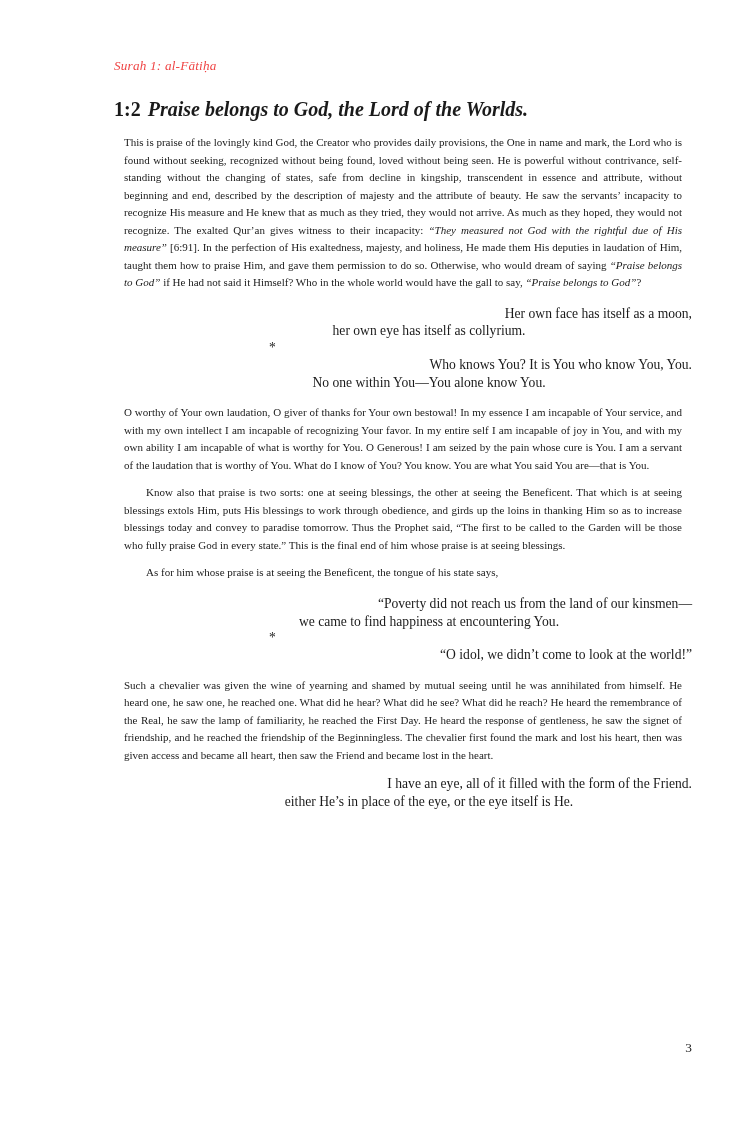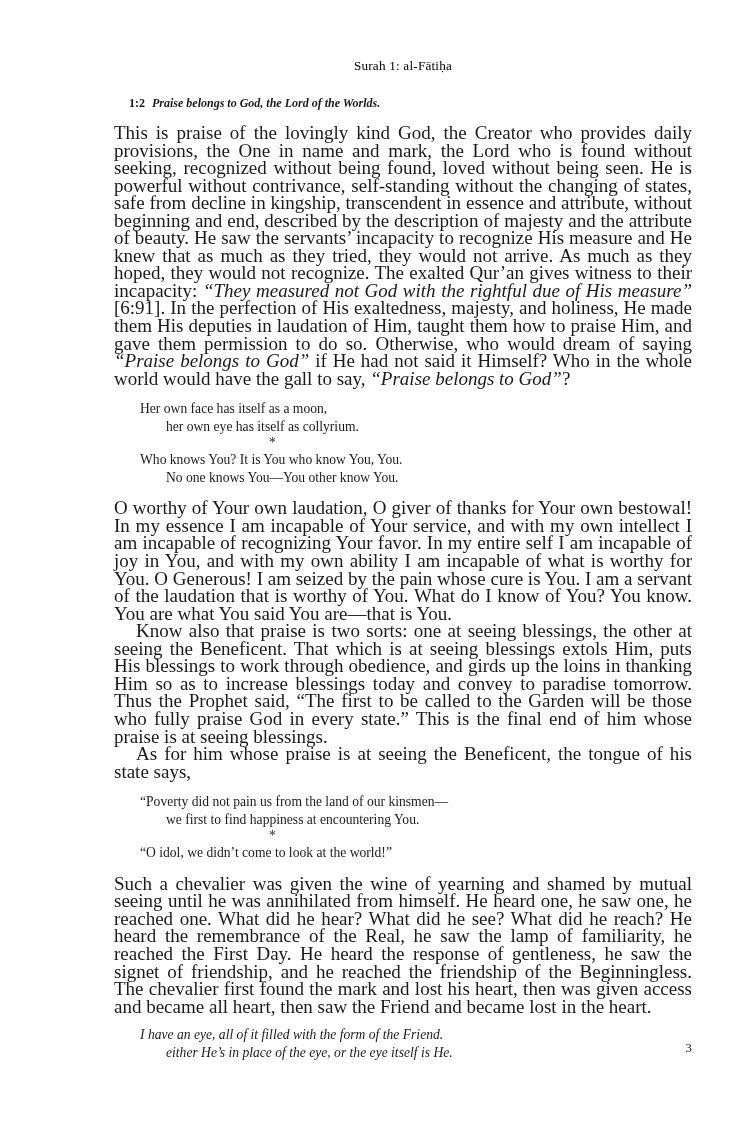--- a/index.html
+++ b/index.html
@@ -18,87 +18,90 @@
     background: #ffffff;
     overflow: hidden;
     box-sizing: border-box;
   }
   
   .running-head {
     position: absolute;
     left: 114px;
     top: 58px;
     width: 578px;
-    text-align: center;
+    text-align: left;
+    font-style: italic;
     font-size: 13.2px;
     letter-spacing: 0.2px;
-    color: #000000;
+    color: #ef4444;
   }
   
   .verse-heading {
     position: absolute;
-    left: 129px;
+    left: 114px;
     top: 96px;
     width: 578px;
-    font-size: 12px;
+    font-size: 20px;
     font-weight: bold;
     line-height: 1.3;
   }
   .verse-heading .vnum {
     font-style: normal;
     font-weight: bold;
     margin-right: 7px;
   }
   .verse-heading .vtext {
     font-style: italic;
     font-weight: bold;
   }
   
   .body-region {
     position: absolute;
     left: 114px;
     top: 124px;
     width: 578px;
   }
   p.para {
-    margin: 0;
+    margin: 10px;
     text-align: justify;
     text-justify: inter-word;
-    font-size: 19px;
+    font-size: 11px;
     line-height: 17.55px;
     hyphens: none;
   }
   p.para.indent {
     text-indent: 22px;
   }
   .it {
     font-style: italic;
   }
   
   .poem {
     font-size: 13.6px;
     line-height: 17.55px;
   }
   .poem .line1 {
-    margin-left: 26px;
+    margin-left: 40px;
     white-space: nowrap;
+    text-align: right;
   }
   .poem .line2 {
     margin-left: 52px;
     white-space: nowrap;
+    text-align: center;
   }
   .poem .sep {
     margin-left: 155px;
     letter-spacing: 0;
     font-size: 13.6px;
     line-height: 16px;
   }
   .gap-before { margin-top: 13px; }
   .gap-after  { margin-bottom: 13px; }
-  .gap-sm-before { margin-top: 11px; font-style: italic; }
+  .gap-sm-before { margin-top: 11px; }
   .gap-sm-after  { margin-bottom: 11px; }
   
   .folio {
     position: absolute;
     left: 114px;
     top: 1040px;
     width: 578px;
     text-align: right;
     font-size: 13.4px;
   }
@@ -116,32 +119,32 @@
 
   <div class="body-region">
 
     <p class="para"><span>This is praise of the lovingly kind God, the Creator who provides daily provisions, the One in name and mark, the Lord who is found without seeking, recognized without being found, loved without being seen. He is powerful without contrivance, self-standing without the changing of states, safe from decline in kingship, transcendent in essence and attribute, without beginning and end, described by the description of majesty and the attribute of beauty. He saw the servants’ incapacity to recognize His measure and He knew that as much as they tried, they would not arrive. As much as they hoped, they would not recognize. The exalted Qur’an gives witness to their incapacity: </span><span class="it">“They measured not God with the rightful due of His measure”</span><span> [6:91]. In the perfection of His exaltedness, majesty, and holiness, He made them His deputies in laudation of Him, taught them how to praise Him, and gave them permission to do so. Otherwise, who would dream of saying </span><span class="it">“Praise belongs to God”</span><span> if He had not said it Himself? Who in the whole world would have the gall to say, </span><span class="it">“Praise belongs to God”</span><span>?</span></p>
 
     <div class="poem gap-before gap-after">
       <div class="line1">Her own face has itself as a moon,</div>
       <div class="line2">her own eye has itself as collyrium.</div>
       <div class="sep">*</div>
       <div class="line1">Who knows You?  It is You who know You, You.</div>
-      <div class="line2">No one knows You—You other know You.</div>
+      <div class="line2">No one within You—You alone know You.</div>
     </div>
 
     <p class="para">O worthy of Your own laudation, O giver of thanks for Your own bestowal!  In my essence I am incapable of Your service, and with my own intellect I am incapable of recognizing Your favor. In my entire self I am incapable of joy in You, and with my own ability I am incapable of what is worthy for You.  O Generous!  I am seized by the pain whose cure is You.  I am a servant of the laudation that is worthy of You.  What do I know of You?  You know.  You are what You said You are—that is You.</p>
 
     <p class="para indent">Know also that praise is two sorts:  one at seeing blessings, the other at seeing the Beneficent. That which is at seeing blessings extols Him, puts His blessings to work through obedience, and girds up the loins in thanking Him so as to increase blessings today and convey to paradise tomorrow.  Thus the Prophet said, “The first to be called to the Garden will be those who fully praise God in every state.”   This is the final end of him whose praise is at seeing blessings.</p>
 
     <p class="para indent">As for him whose praise is at seeing the Beneficent, the tongue of his state says,</p>
 
     <div class="poem gap-before gap-after">
-      <div class="line1">“Poverty did not pain us from the land of our kinsmen—</div>
-      <div class="line2">we first to find happiness at encountering You.</div>
+      <div class="line1">“Poverty did not reach us from the land of our kinsmen—</div>
+      <div class="line2">we came to find happiness at encountering You.</div>
       <div class="sep">*</div>
       <div class="line1">“O idol, we didn’t come to look at the world!”</div>
     </div>
 
     <p class="para">Such a chevalier was given the wine of yearning and shamed by mutual seeing until he was annihilated from himself.  He heard one, he saw one, he reached one.  What did he hear? What did he see?  What did he reach?  He heard the remembrance of the Real, he saw the lamp of familiarity, he reached the First Day.  He heard the response of gentleness, he saw the signet of friendship, and he reached the friendship of the Beginningless.  The chevalier first found the mark and lost his heart, then was given access and became all heart, then saw the Friend and became lost in the heart.</p>
 
 
     <div class="poem gap-sm-before gap-sm-after">
       <div class="line1">I have an eye, all of it filled with the form of the Friend.</div>
       <div class="line2">either He’s in place of the eye, or the eye itself is He.</div>

